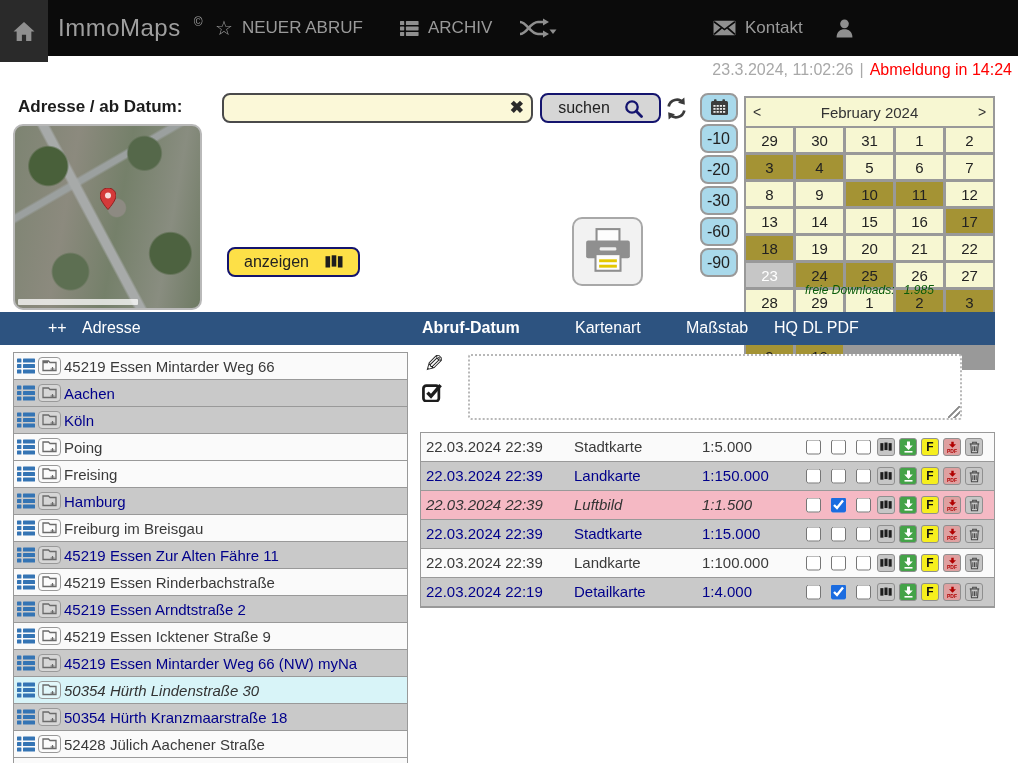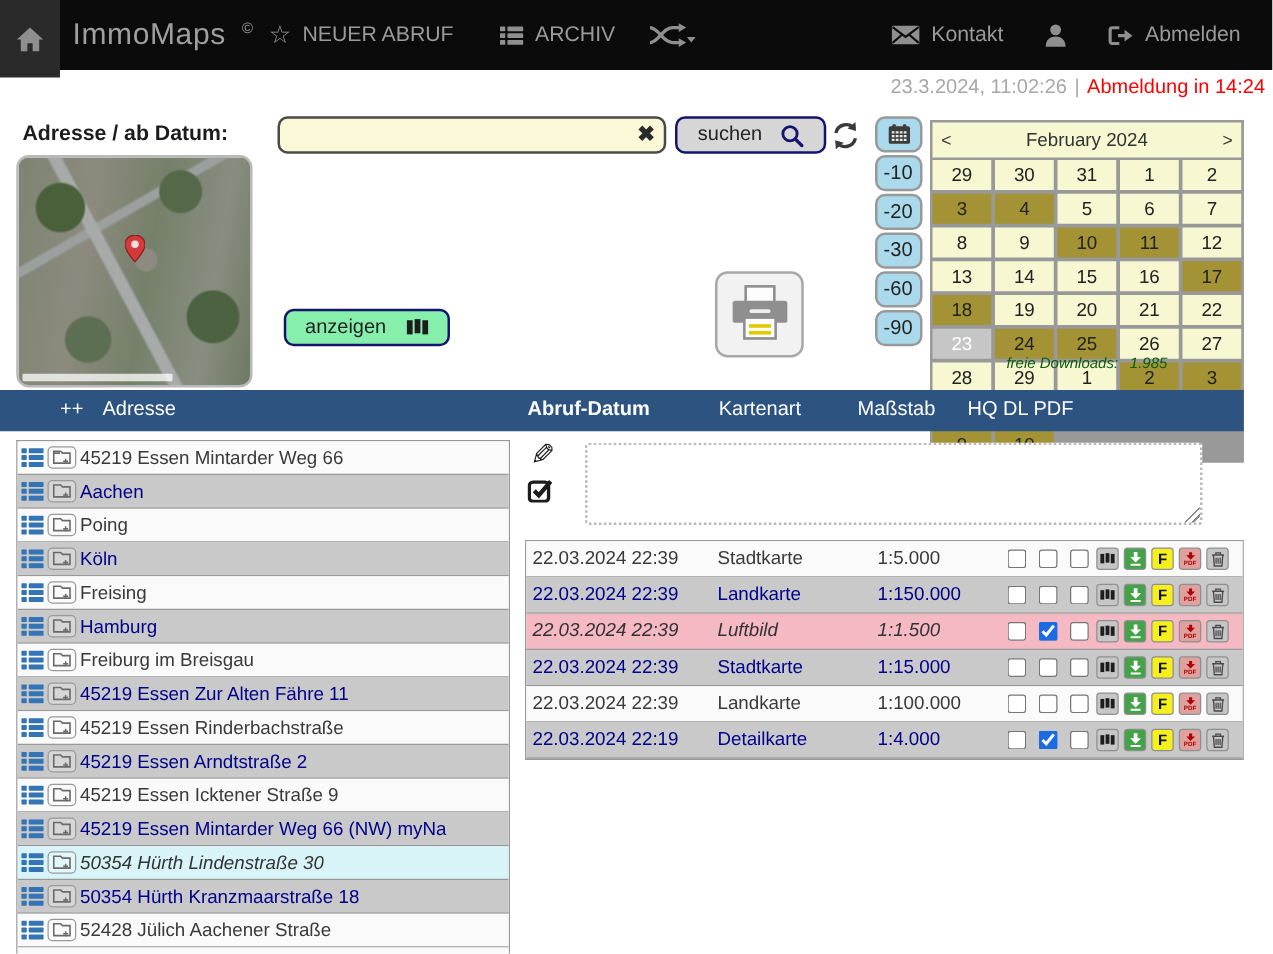--- a/index.html
+++ b/index.html
@@ -42,21 +42,21 @@
   .search-input { width:100%; height:100%; background:#fbf8d8; border:2px solid #4a4a4a; border-radius:8px;
     padding:0 30px 0 10px; font-size:15px; font-family:inherit; outline:none; }
   .clear-x { position:absolute; right:9px; top:4px; font-size:17px; font-weight:bold; color:#2a2a2a; cursor:pointer; }
   .btn { display:flex; align-items:center; justify-content:center; cursor:pointer; border-radius:8px; }
   .suchen-btn { position:absolute; left:540px; top:93px; width:121px; height:30px; background:#d6d6d6;
     border:2px solid #14146e; font-size:16px; color:#222; gap:14px; }
   .refresh-btn { position:absolute; left:664px; top:96px; width:25px; height:25px; cursor:pointer; }
   .cal-btn { position:absolute; left:700px; top:93px; width:38px; height:29px; background:#a9d9eb; border:2px solid #999; }
   .offset-btn { position:absolute; left:700px; width:38px; height:29px; background:#a9d9eb; border:2px solid #999;
     font-size:16px; color:#222; justify-content:flex-end; padding-right:6px; }
-  .anzeigen-btn { position:absolute; left:227px; top:247px; width:133px; height:30px; background:#86efac;
+  .anzeigen-btn { position:absolute; left:227px; top:247px; width:133px; height:30px; background:#fde047;
     border:2px solid #14146e; font-size:16px; color:#222; gap:16px; }
   .print-btn { position:absolute; left:572px; top:217px; width:71px; height:69px; background:#f2f2f2;
     border:2px solid #a8a8a8; border-radius:10px; }
   
   .calendar { position:absolute; left:744px; top:96px; width:251px; border:2px solid #999; background:#999; }
   .cal-head { height:28px; background:#f7f7d2; display:flex; align-items:center; font-size:15px; color:#333; margin-bottom:2px; }
   .cal-head .arr { width:22px; text-align:center; cursor:pointer; font-size:14px; }
   .cal-head .title { flex:1; text-align:center; cursor:pointer; }
   .cal-grid { display:grid; grid-template-columns:repeat(5,1fr); gap:3px; }
   .cal-cell { height:24px; background:#f7f7d2; display:flex; align-items:center; justify-content:center;
@@ -159,28 +159,20 @@
       <path d="M1 1.5 L11 9 L21 1.5 M1 13.5 L8 7.5 M21 13.5 L14 7.5" stroke="#0b0b0b" stroke-width="1.6" fill="none"></path>
     </svg>
     <span>Kontakt</span>
   </div>
   <div class="nav-item" style="left:836px;">
     <svg width="17" height="19" viewBox="0 0 16 18">
       <circle cx="8" cy="4.6" r="4.1" fill="#8f8f8f"></circle>
       <path d="M0.5 17.5 C0.5 11.8 4 9.6 8 9.6 C12 9.6 15.5 11.8 15.5 17.5 Z" fill="#8f8f8f"></path>
     </svg>
   </div>
-  <div class="nav-item" style="left:886px;">
-    <svg width="21" height="17" viewBox="0 0 20 16">
-      <path d="M9 2 H3.5 A1.5 1.5 0 0 0 2 3.5 V12.5 A1.5 1.5 0 0 0 3.5 14 H9" stroke="#8f8f8f" stroke-width="2.4" fill="none"></path>
-      <line x1="8" y1="8" x2="15" y2="8" stroke="#8f8f8f" stroke-width="2.4"></line>
-      <path d="M13 3.5 L19 8 L13 12.5 Z" fill="#8f8f8f"></path>
-    </svg>
-    <span>Abmelden</span>
-  </div>
 </div>
 
 <div class="statusline">
   <span class="dt">23.3.2024, 11:02:26</span><span class="sep">|</span><span class="logout-red">Abmeldung in 14:24</span>
 </div>
 
 <div class="addr-label">Adresse / ab Datum:</div>
 
 <div class="thumb">
   <svg class="pin" width="16" height="22" viewBox="0 0 16 22">
@@ -366,58 +358,58 @@
       </svg>
     <span class="folder-btn">
         <svg width="15" height="12" viewBox="0 0 15 12">
           <path d="M1 2.5 V10.5 H14 V2.5 H8 L6.5 1 H1 Z" fill="none" stroke="#6b6b6b" stroke-width="1.3"></path>
           <path d="M10.5 7 V11 M8.5 9 H12.5" stroke="#6b6b6b" stroke-width="1.2"></path>
         </svg>
       </span>
     <span class="alabel">Aachen</span>
   </div>
 
+  <div class="arow v-gray">
+    <svg class="list-ic" width="18" height="16" viewBox="0 0 18 16">
+        <g fill="#3474b4">
+          <rect x="0" y="0.5" width="4.4" height="4" rx="0.6"></rect>
+          <rect x="6" y="0.5" width="12" height="4" rx="0.6"></rect>
+          <rect x="0" y="6" width="4.4" height="4" rx="0.6"></rect>
+          <rect x="6" y="6" width="12" height="4" rx="0.6"></rect>
+          <rect x="0" y="11.5" width="4.4" height="4" rx="0.6"></rect>
+          <rect x="6" y="11.5" width="12" height="4" rx="0.6"></rect>
+        </g>
+      </svg>
+    <span class="folder-btn">
+        <svg width="15" height="12" viewBox="0 0 15 12">
+          <path d="M1 2.5 V10.5 H14 V2.5 H8 L6.5 1 H1 Z" fill="none" stroke="#6b6b6b" stroke-width="1.3"></path>
+          <path d="M10.5 7 V11 M8.5 9 H12.5" stroke="#6b6b6b" stroke-width="1.2"></path>
+        </svg>
+      </span>
+    <span class="alabel">Köln</span>
+  </div>
+
   <div class="arow v-white">
     <svg class="list-ic" width="18" height="16" viewBox="0 0 18 16">
         <g fill="#3474b4">
           <rect x="0" y="0.5" width="4.4" height="4" rx="0.6"></rect>
           <rect x="6" y="0.5" width="12" height="4" rx="0.6"></rect>
           <rect x="0" y="6" width="4.4" height="4" rx="0.6"></rect>
           <rect x="6" y="6" width="12" height="4" rx="0.6"></rect>
           <rect x="0" y="11.5" width="4.4" height="4" rx="0.6"></rect>
           <rect x="6" y="11.5" width="12" height="4" rx="0.6"></rect>
         </g>
       </svg>
     <span class="folder-btn">
         <svg width="15" height="12" viewBox="0 0 15 12">
           <path d="M1 2.5 V10.5 H14 V2.5 H8 L6.5 1 H1 Z" fill="none" stroke="#6b6b6b" stroke-width="1.3"></path>
           <path d="M10.5 7 V11 M8.5 9 H12.5" stroke="#6b6b6b" stroke-width="1.2"></path>
         </svg>
       </span>
     <span class="alabel">Poing</span>
-  </div>
-
-  <div class="arow v-gray">
-    <svg class="list-ic" width="18" height="16" viewBox="0 0 18 16">
-        <g fill="#3474b4">
-          <rect x="0" y="0.5" width="4.4" height="4" rx="0.6"></rect>
-          <rect x="6" y="0.5" width="12" height="4" rx="0.6"></rect>
-          <rect x="0" y="6" width="4.4" height="4" rx="0.6"></rect>
-          <rect x="6" y="6" width="12" height="4" rx="0.6"></rect>
-          <rect x="0" y="11.5" width="4.4" height="4" rx="0.6"></rect>
-          <rect x="6" y="11.5" width="12" height="4" rx="0.6"></rect>
-        </g>
-      </svg>
-    <span class="folder-btn">
-        <svg width="15" height="12" viewBox="0 0 15 12">
-          <path d="M1 2.5 V10.5 H14 V2.5 H8 L6.5 1 H1 Z" fill="none" stroke="#6b6b6b" stroke-width="1.3"></path>
-          <path d="M10.5 7 V11 M8.5 9 H12.5" stroke="#6b6b6b" stroke-width="1.2"></path>
-        </svg>
-      </span>
-    <span class="alabel">Köln</span>
   </div>
 
   <div class="arow v-white">
     <svg class="list-ic" width="18" height="16" viewBox="0 0 18 16">
         <g fill="#3474b4">
           <rect x="0" y="0.5" width="4.4" height="4" rx="0.6"></rect>
           <rect x="6" y="0.5" width="12" height="4" rx="0.6"></rect>
           <rect x="0" y="6" width="4.4" height="4" rx="0.6"></rect>
           <rect x="6" y="6" width="12" height="4" rx="0.6"></rect>
           <rect x="0" y="11.5" width="4.4" height="4" rx="0.6"></rect>

